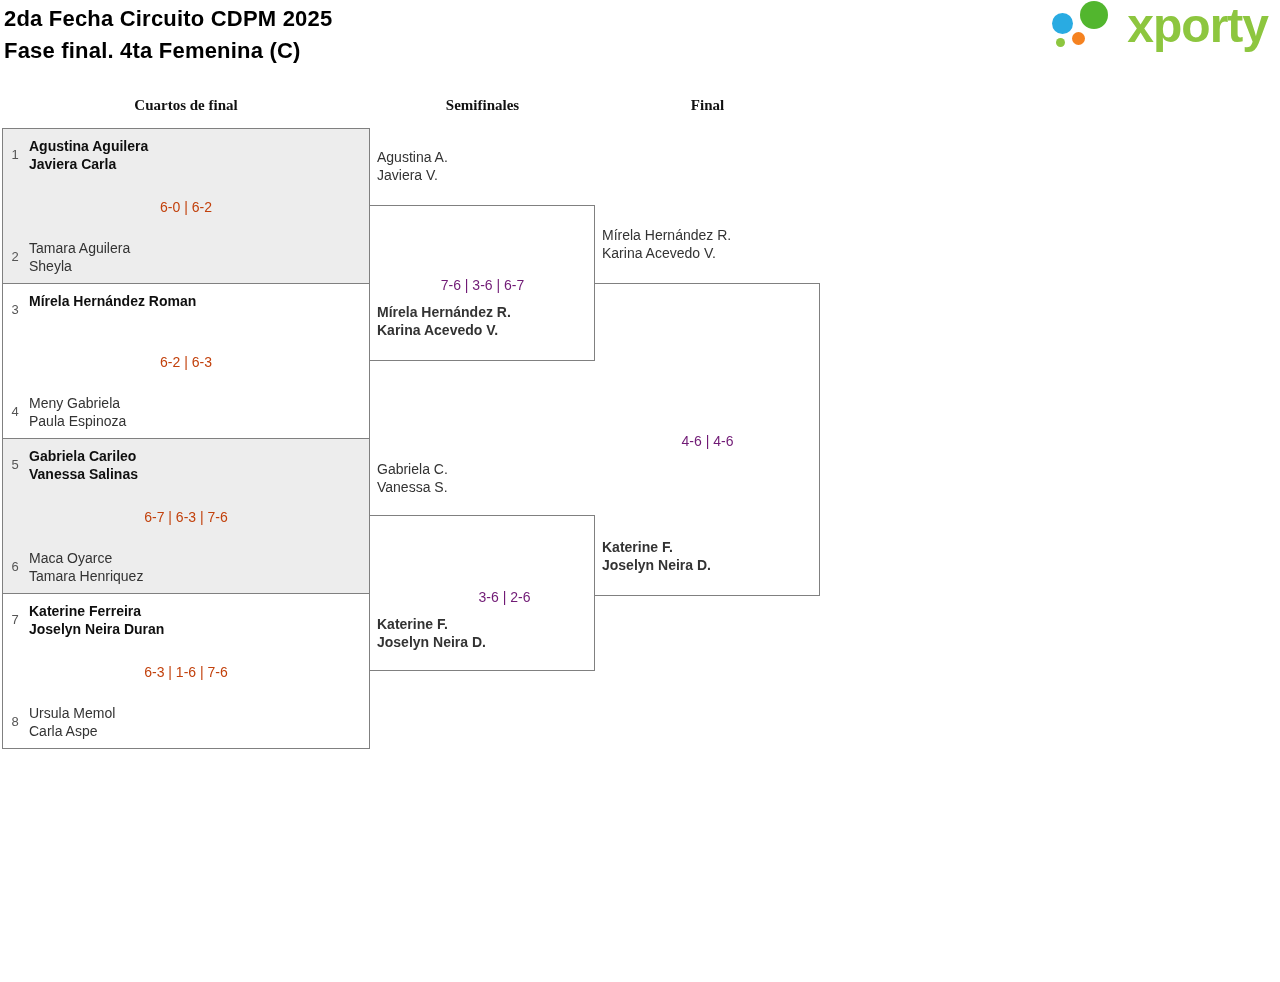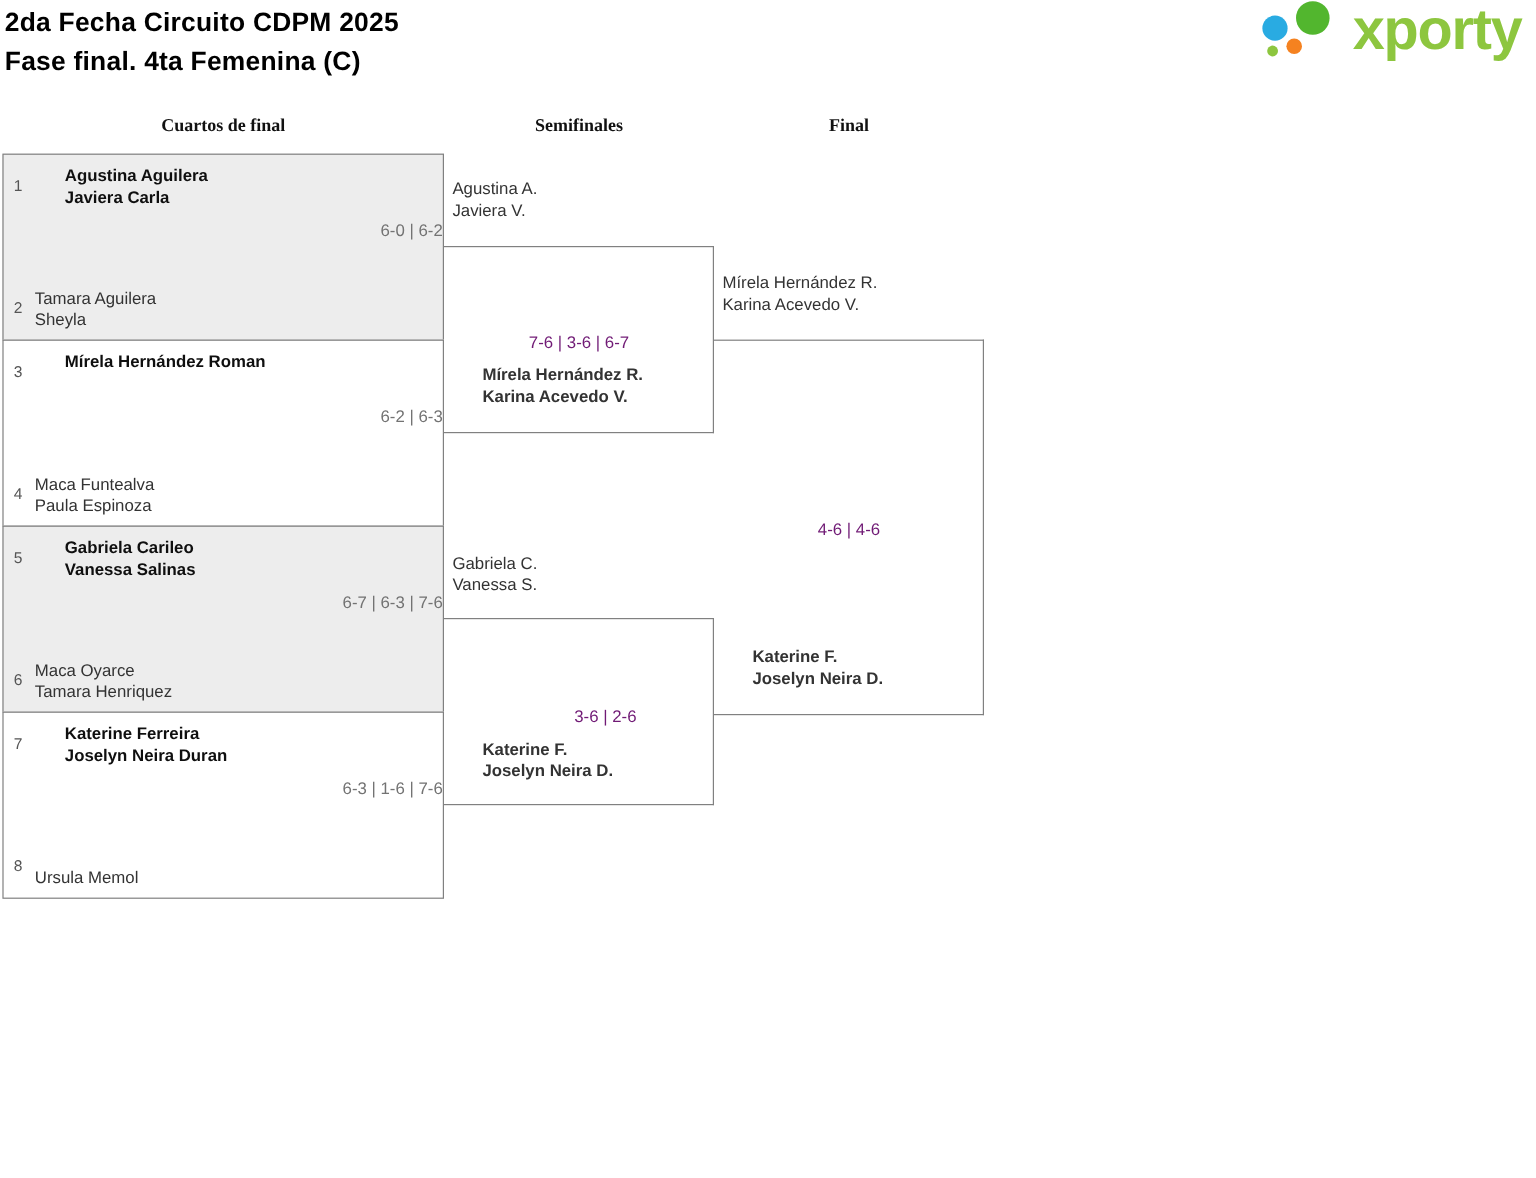--- a/index.html
+++ b/index.html
@@ -29,22 +29,22 @@
 
   
   .qf-box { position:absolute; left:2px; width:368px; height:156px; border:1px solid #808080; background:#ffffff; }
   .qf-box.shaded { background:#EDEDED; }
   .seed { position:absolute; left:0; width:24px; text-align:center; font-size:13px; line-height:18px; color:#555; }
   .seed-top { top:17px; }
   .seed-bottom { bottom:17px; }
   .team { position:absolute; left:26px; right:8px; font-size:14px; line-height:18px; color:#333; }
   .team-top { top:8px; }
   .team-bottom { bottom:8px; }
-  .winner { font-weight:700; color:#0f0f0f;margin-left:25px; }
-  .match-score { position:absolute; left:0; width:100%; text-align:right; top:54px; font-size:14px; line-height:18px; color:#737373; }
+  .winner { font-weight:700; color:#0f0f0f; }
+  .match-score { position:absolute; left:0; width:100%; text-align:center; top:69px; font-size:14px; line-height:18px; color:#c2410c; }
 
   
   .adv-box { position:absolute; border:1px solid #808080; border-left:none; background:transparent; }
   #sf1-box { left:370px; top:205px; width:225px; height:156px; }
   #sf2-box { left:370px; top:515px; width:225px; height:156px; }
   #final-box { left:595px; top:283px; width:225px; height:313px; }
 
   .adv-team { position:absolute; font-size:14px; line-height:18px; color:#333; }
   #sf1-top { left:377px; top:148px; width:212px; }
   #sf1-winner { left:377px; top:303px; width:212px; }
@@ -97,21 +97,21 @@
   </div>
 
   <div class="qf-box" style="top:283px;">
     <span class="seed seed-top">3</span>
     <div class="team team-top winner">
       <div>Mírela Hernández Roman</div>
     </div>
     <div class="match-score">6-2 | 6-3</div>
     <span class="seed seed-bottom">4</span>
     <div class="team team-bottom">
-      <div>Maca Funtealva</div>
+      <div>Meny Gabriela</div>
       <div>Paula Espinoza</div>
     </div>
   </div>
 
   <div class="qf-box shaded" style="top:438px;">
     <span class="seed seed-top">5</span>
     <div class="team team-top winner">
       <div>Gabriela Carileo</div>
       <div>Vanessa Salinas</div>
     </div>
@@ -126,20 +126,21 @@
   <div class="qf-box" style="top:593px;">
     <span class="seed seed-top">7</span>
     <div class="team team-top winner">
       <div>Katerine Ferreira</div>
       <div>Joselyn Neira Duran</div>
     </div>
     <div class="match-score">6-3 | 1-6 | 7-6</div>
     <span class="seed seed-bottom">8</span>
     <div class="team team-bottom">
       <div>Ursula Memol</div>
+      <div>Carla Aspe</div>
     </div>
   </div>
 
   <div class="adv-box" id="sf1-box"></div>
   <div class="adv-team" id="sf1-top">
     <div>Agustina A.</div>
     <div>Javiera V.</div>
   </div>
   <div class="adv-score" id="sf1-score">7-6 | 3-6 | 6-7</div>
   <div class="adv-team winner" id="sf1-winner">

